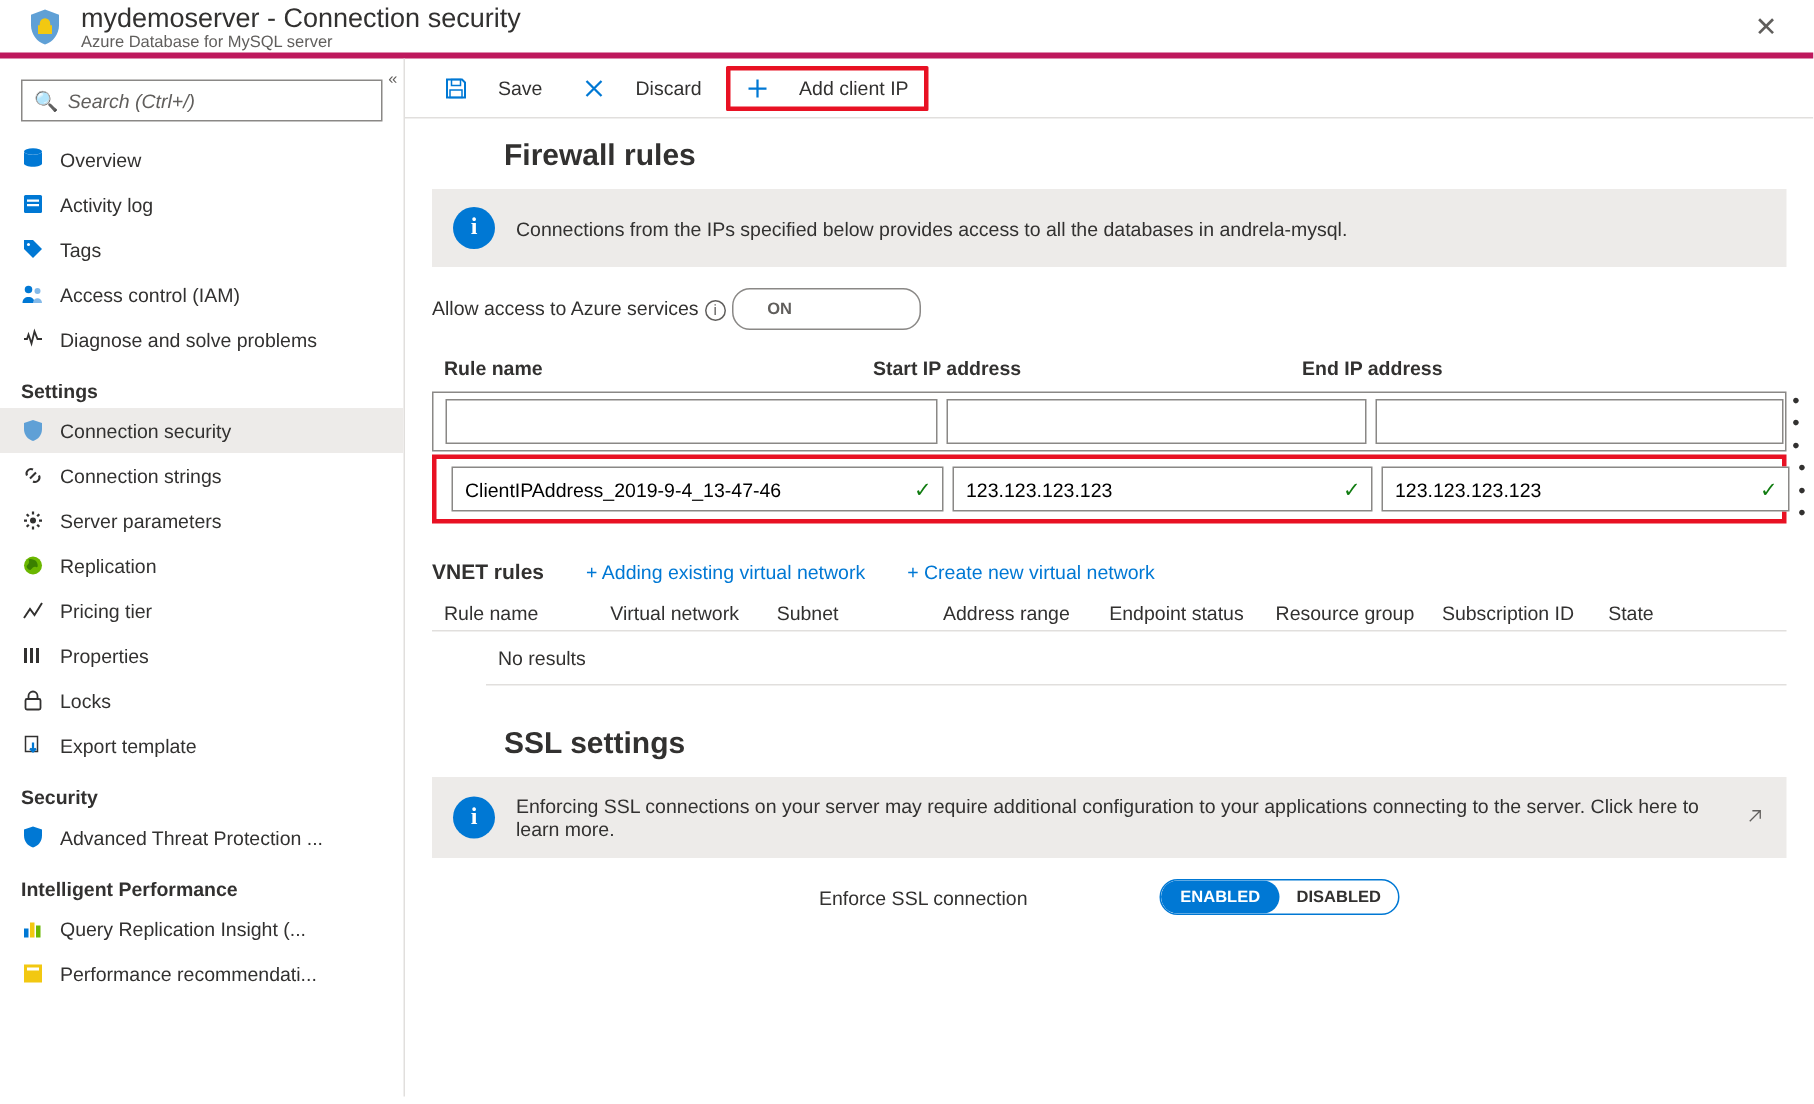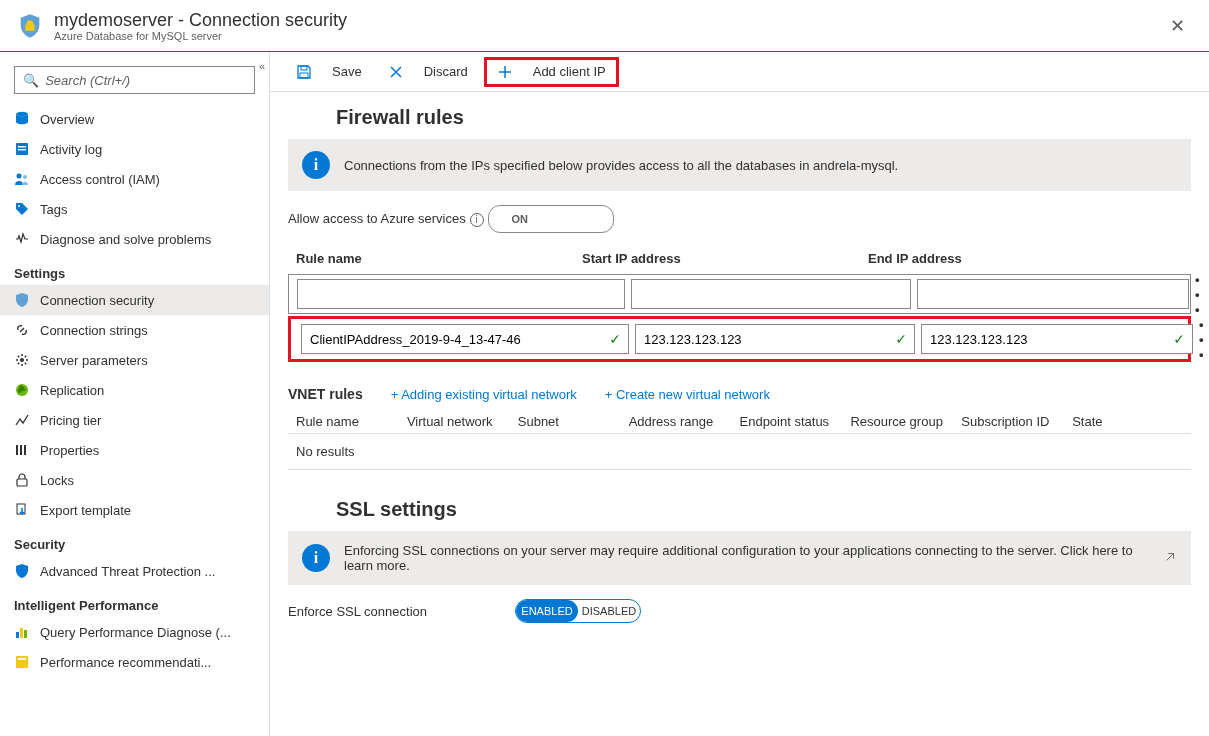--- a/index.html
+++ b/index.html
@@ -1,18 +1,18 @@
 <!DOCTYPE html>
 <html><head>
 <meta charset="utf-8">
 <style>
 * { box-sizing: border-box; margin: 0; padding: 0; font-family: "Segoe UI", Arial, sans-serif; }
 body { background: #fff; color: #323130; font-size: 13px; width: 1209px; height: 736px; overflow: hidden; }
 
-.header { display: flex; align-items: center; padding: 8px 16px; border-bottom: 1px solid #be185d; height: 52px; }
+.header { display: flex; align-items: center; padding: 8px 16px; border-bottom: 4px solid #be185d; height: 39px; }
 .header .shield { width: 28px; height: 28px; margin-right: 10px; }
 .header-title { font-size: 18px; font-weight: 400; color: #323130; }
 .header-sub { font-size: 11px; color: #605e5c; margin-top: -1px; }
 .header-close { margin-left: auto; font-size: 18px; color: #605e5c; cursor: pointer; padding: 4px 8px; }
 
 .layout { display: flex; height: calc(100% - 44px); }
 .sidebar { width: 270px; border-right: 1px solid #e1dfdd; overflow-y: auto; padding-top: 6px; position: relative; }
 .collapse-btn { position: absolute; right: 4px; top: 8px; font-size: 11px; color: #605e5c; cursor: pointer; }
 .search-box { margin: 8px 14px 10px 14px; border: 1px solid #8a8886; height: 28px; display: flex; align-items: center; padding: 0 8px; color: #605e5c; font-style: italic; font-size: 13px; }
 .search-box .mag { margin-right: 6px; font-style: normal; }
@@ -33,21 +33,21 @@
 .info-circle { width: 28px; height: 28px; border-radius: 50%; background: #0078d4; color: #fff; display: flex; align-items: center; justify-content: center; font-weight: 700; font-family: Georgia, serif; font-size: 16px; flex-shrink: 0; }
 .info-text { font-size: 13px; color: #323130; }
 .info-link { flex-shrink: 0; color: #605e5c; }
 
 .azure-access { display: flex; align-items: center; gap: 4px; margin-bottom: 18px; font-size: 13px; }
 .circ-i { display:inline-flex; width:14px; height:14px; border:1px solid #605e5c; border-radius:50%; align-items:center; justify-content:center; font-size:10px; color:#605e5c; margin-left:4px; }
 .toggle { width: 126px; height: 28px; border: 1px solid #8a8886; border-radius: 12px; display: flex; overflow: hidden; font-size: 11px; font-weight: 600; }
 .toggle span { flex: 1; display: flex; align-items: center; justify-content: center; cursor: pointer; }
 .toggle .on { color: #605e5c; }
 .toggle .off { background: #0078d4; color: #fff; border-radius: 12px; margin-top: 43px; }
-.toggle2 { width: 126px; height: 24px; border: 1px solid #0078d4; border-radius: 12px; display: flex; overflow: hidden; font-size: 11px; font-weight: 400; }
+.toggle2 { width: 160px; height: 24px; border: 1px solid #0078d4; border-radius: 12px; display: flex; overflow: hidden; font-size: 11px; font-weight: 700; }
 .toggle2 span { flex: 1; display: flex; align-items: center; justify-content: center; cursor: pointer; }
 .toggle2 .on { background: #0078d4; color: #fff; border-radius: 12px; }
 .toggle2 .off { color: #323130; }
 
 .fw-table { width: 100%; }
 .fw-head { display: flex; padding: 0 8px 8px 8px; font-size: 13px; font-weight: 600; }
 .fw-head .c1 { flex: 0 0 286px; }
 .fw-head .c2 { flex: 0 0 286px; }
 .fw-head .c3 { flex: 1; }
 .fw-row { display: flex; align-items: center; gap: 6px; padding: 0 6px; height: 34px; }
@@ -59,24 +59,24 @@
 .valid-input { position: relative; }
 .valid-input::after { content: "✓"; position: absolute; right: 8px; top: 50%; transform: translateY(-50%); color: #107c10; font-size: 14px; }
 .row-border { border: 1px solid #8a8886; padding: 2px; margin-bottom: 2px; }
 .row-highlight { border: 3px solid #e81123; padding: 3px 4px; margin-top: 2px; }
 
 .vnet-head { display: flex; align-items: center; gap: 28px; margin-top: 24px; margin-bottom: 8px; }
 .vnet-head .t { font-size: 14px; font-weight: 600; }
 .link { color: #0078d4; font-size: 13px; cursor: pointer; }
 .vnet-cols { display: flex; gap: 0; padding: 4px 8px; border-bottom: 1px solid #e1dfdd; font-size: 13px; }
 .vnet-cols span { flex: 1; }
-.vnet-empty { padding: 10px 8px; font-size: 13px; color: #323130; border-bottom: 1px solid #e1dfdd; }
+.vnet-empty { padding: 10px 8px; font-size: 13px; color: #323130; border-bottom: 1px solid #e1dfdd; margin-left: 36px; }
 
 .ssl-sec { margin-top: 28px; }
-.ssl-row { display: flex; align-items: center; gap: 88px; margin-top: 14px; font-size: 13px; }
+.ssl-row { display: flex; align-items: center; gap: 88px; margin-top: 14px; font-size: 13px; justify-content: center; }
 </style>
 </head>
 <body>
 
 <div class="header">
   <svg class="shield" viewBox="0 0 24 24">
       <path fill="#5fa0d6" d="M12 2l8 3v6c0 5-3.4 9.6-8 11-4.6-1.4-8-6-8-11V5l8-3z"></path>
       <path fill="#f2c811" d="M12 7a3 3 0 00-3 3v1h-1v5h8v-5h-1v-1a3 3 0 00-3-3z"></path>
     </svg>
   <div>
@@ -109,40 +109,40 @@
             <rect x="2" y="2" width="12" height="12" rx="1" fill="#0078d4"></rect>
             <rect x="4" y="5" width="8" height="1.5" fill="#fff"></rect>
             <rect x="4" y="8" width="8" height="1.5" fill="#fff"></rect>
           </svg>
         </span>
         <span>Activity log</span>
       </div>
     <div class="nav-item">
         <span class="nav-icon">
           <svg viewBox="0 0 16 16" width="16" height="16">
+            <path fill="#0078d4" d="M2 2h6l6 6-6 6-6-6z"></path>
+            <circle cx="5" cy="5" r="1" fill="#fff"></circle>
+          </svg>
+        </span>
+        <span>Tags</span>
+      </div>
+    <div class="nav-item">
+        <span class="nav-icon">
+          <svg viewBox="0 0 16 16" width="16" height="16">
             <circle cx="5" cy="5" r="2.5" fill="#0078d4"></circle>
             <circle cx="11" cy="6" r="2" fill="#83b9e8"></circle>
             <path fill="#0078d4" d="M1 14c0-2.8 1.8-4 4-4s4 1.2 4 4z"></path>
             <path fill="#83b9e8" d="M8 14c0-2.2 1.4-3.2 3-3.2s3 1 3 3.2z"></path>
           </svg>
         </span>
         <span>Access control (IAM)</span>
       </div>
     <div class="nav-item">
         <span class="nav-icon">
           <svg viewBox="0 0 16 16" width="16" height="16">
-            <path fill="#0078d4" d="M2 2h6l6 6-6 6-6-6z"></path>
-            <circle cx="5" cy="5" r="1" fill="#fff"></circle>
-          </svg>
-        </span>
-        <span>Tags</span>
-      </div>
-    <div class="nav-item">
-        <span class="nav-icon">
-          <svg viewBox="0 0 16 16" width="16" height="16">
             <path stroke="#323130" stroke-width="1.2" fill="none" d="M2 8h2l1-3 2 6 2-8 2 5h3"></path>
           </svg>
         </span>
         <span>Diagnose and solve problems</span>
       </div>
 
     <div class="nav-section">Settings</div>
     <div class="nav-item active">
         <span class="nav-icon">
           <svg viewBox="0 0 16 16" width="16" height="16">
@@ -226,21 +226,21 @@
 
     <div class="nav-section">Intelligent Performance</div>
     <div class="nav-item">
         <span class="nav-icon">
           <svg viewBox="0 0 16 16" width="16" height="16">
             <rect x="2" y="8" width="3" height="6" fill="#0078d4"></rect>
             <rect x="6" y="4" width="3" height="10" fill="#f2c811"></rect>
             <rect x="10" y="6" width="3" height="8" fill="#6bb700"></rect>
           </svg>
         </span>
-        <span>Query Performance Diagnose (...</span>
+        <span>Query Replication Insight (...</span>
       </div>
     <div class="nav-item">
         <span class="nav-icon">
           <svg viewBox="0 0 16 16" width="16" height="16">
             <rect x="2" y="2" width="12" height="12" fill="#f2c811"></rect>
             <rect x="4" y="4" width="8" height="2" fill="#fff"></rect>
           </svg>
         </span>
         <span>Performance recommendati...</span>
       </div>

